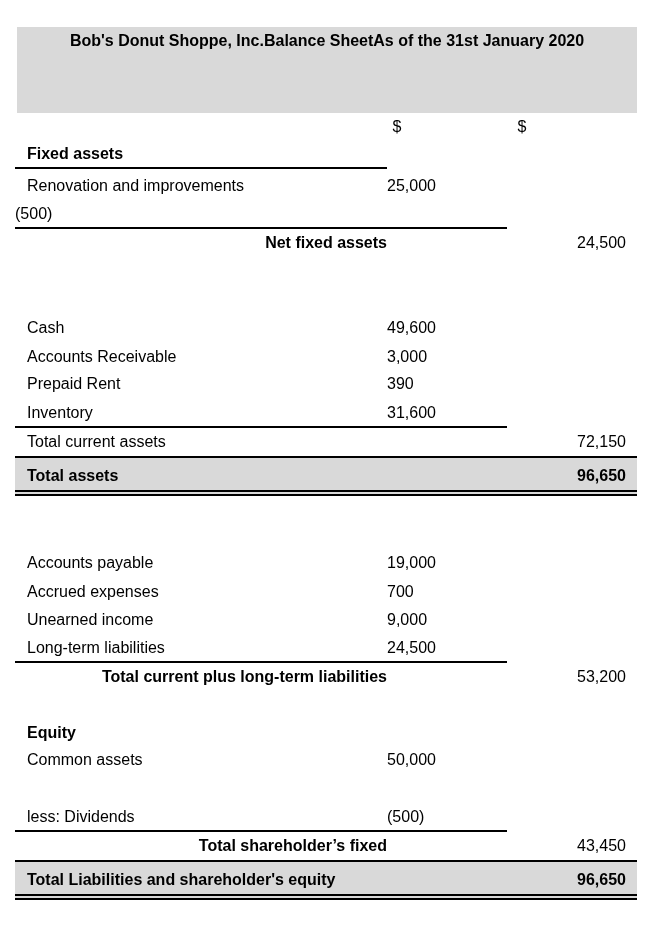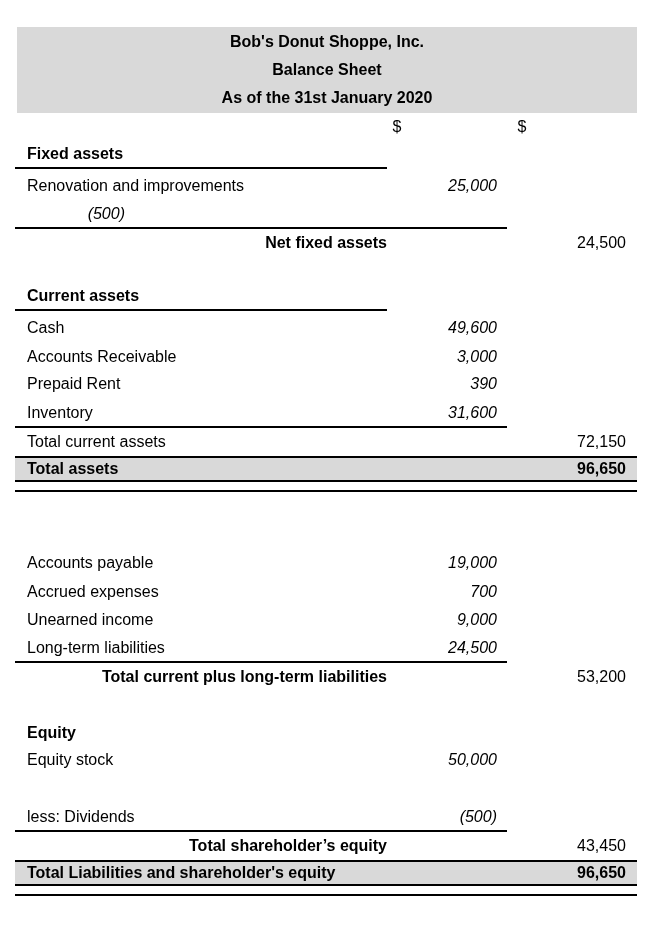--- a/index.html
+++ b/index.html
@@ -19,51 +19,51 @@
     font-size: 16px;
     color: var(--text);
     overflow: hidden;
   }
   .title-block {
     position: absolute;
     left: 17px; top: 27px;
     width: 620px; height: 86px;
     background: var(--title-bg);
     display: flex;
-    flex-direction: column;
+    flex-direction: row;
     justify-content: center;
     text-align: center;
     font-weight: bold;
   }
   .title-block .tline { line-height: 28px; }
   .row {
     position: absolute;
     left: 15px;
     width: 622px;
     height: 28px;
     display: flex;
     align-items: center;
   }
   .label { flex: 1; padding-left: 12px; white-space: nowrap; }
-  .c1 { width: 120px; text-align: right; padding-right: 10px; white-space: nowrap; font-style: italic; }
+  .c1 { width: 120px; text-align: left; padding-right: 10px; white-space: nowrap; }
   .c2 { width: 130px; text-align: right; padding-right: 11px; white-space: nowrap; }
   .bl .label { font-weight: bold; text-align: right; }
   .heading-row { font-weight: bold; }
   .heading-underlined {
     width: 372px;
     border-bottom: 2px solid var(--rule);
   }
   .l1 {
     position: absolute;
     left: 0; bottom: -1px;
     width: 492px; height: 2px;
     background: var(--rule);
   }
   .gray-total {
-    height: 26px;
+    height: 40px;
     background: var(--total-bg);
     border-top: 2px solid var(--rule);
     border-bottom: 2px solid var(--rule);
     font-weight: bold;
   }
   .dbl-rule {
     position: absolute;
     left: 15px;
     width: 622px; height: 2px;
     background: var(--rule);
@@ -99,23 +99,20 @@
     <span class="c1">(500)</span>
     <span class="c2"></span>
     <i class="l1"></i>
   </div>
   <div class="row bl" style="top:229px">
     <span class="label">Net fixed assets</span>
     <span class="c1"></span>
     <span class="c2">24,500</span>
   </div>
 
-  <div class="row heading-row heading-underlined" style="top:283px">
-    <span class="label">Current assets</span>
-  </div>
   <div class="row" style="top:314px">
     <span class="label">Cash</span>
     <span class="c1">49,600</span>
     <span class="c2"></span>
   </div>
   <div class="row" style="top:343px">
     <span class="label">Accounts Receivable</span>
     <span class="c1">3,000</span>
     <span class="c2"></span>
   </div>
@@ -166,32 +163,32 @@
   <div class="row bl" style="top:663px">
     <span class="label">Total current plus long-term liabilities</span>
     <span class="c1"></span>
     <span class="c2">53,200</span>
   </div>
 
   <div class="row heading-row" style="top:719px">
     <span class="label">Equity</span>
   </div>
   <div class="row" style="top:746px">
-    <span class="label">Equity stock</span>
+    <span class="label">Common assets</span>
     <span class="c1">50,000</span>
     <span class="c2"></span>
   </div>
   <div class="row" style="top:803px">
     <span class="label">less: Dividends</span>
     <span class="c1">(500)</span>
     <span class="c2"></span>
     <i class="l1"></i>
   </div>
   <div class="row bl" style="top:832px">
-    <span class="label">Total shareholder’s equity</span>
+    <span class="label">Total shareholder’s fixed</span>
     <span class="c1"></span>
     <span class="c2">43,450</span>
   </div>
   <div class="row gray-total" style="top:860px">
     <span class="label">Total Liabilities and shareholder's equity</span>
     <span class="c1"></span>
     <span class="c2">96,650</span>
   </div>
   <div class="dbl-rule" style="top:894px"></div>
 

